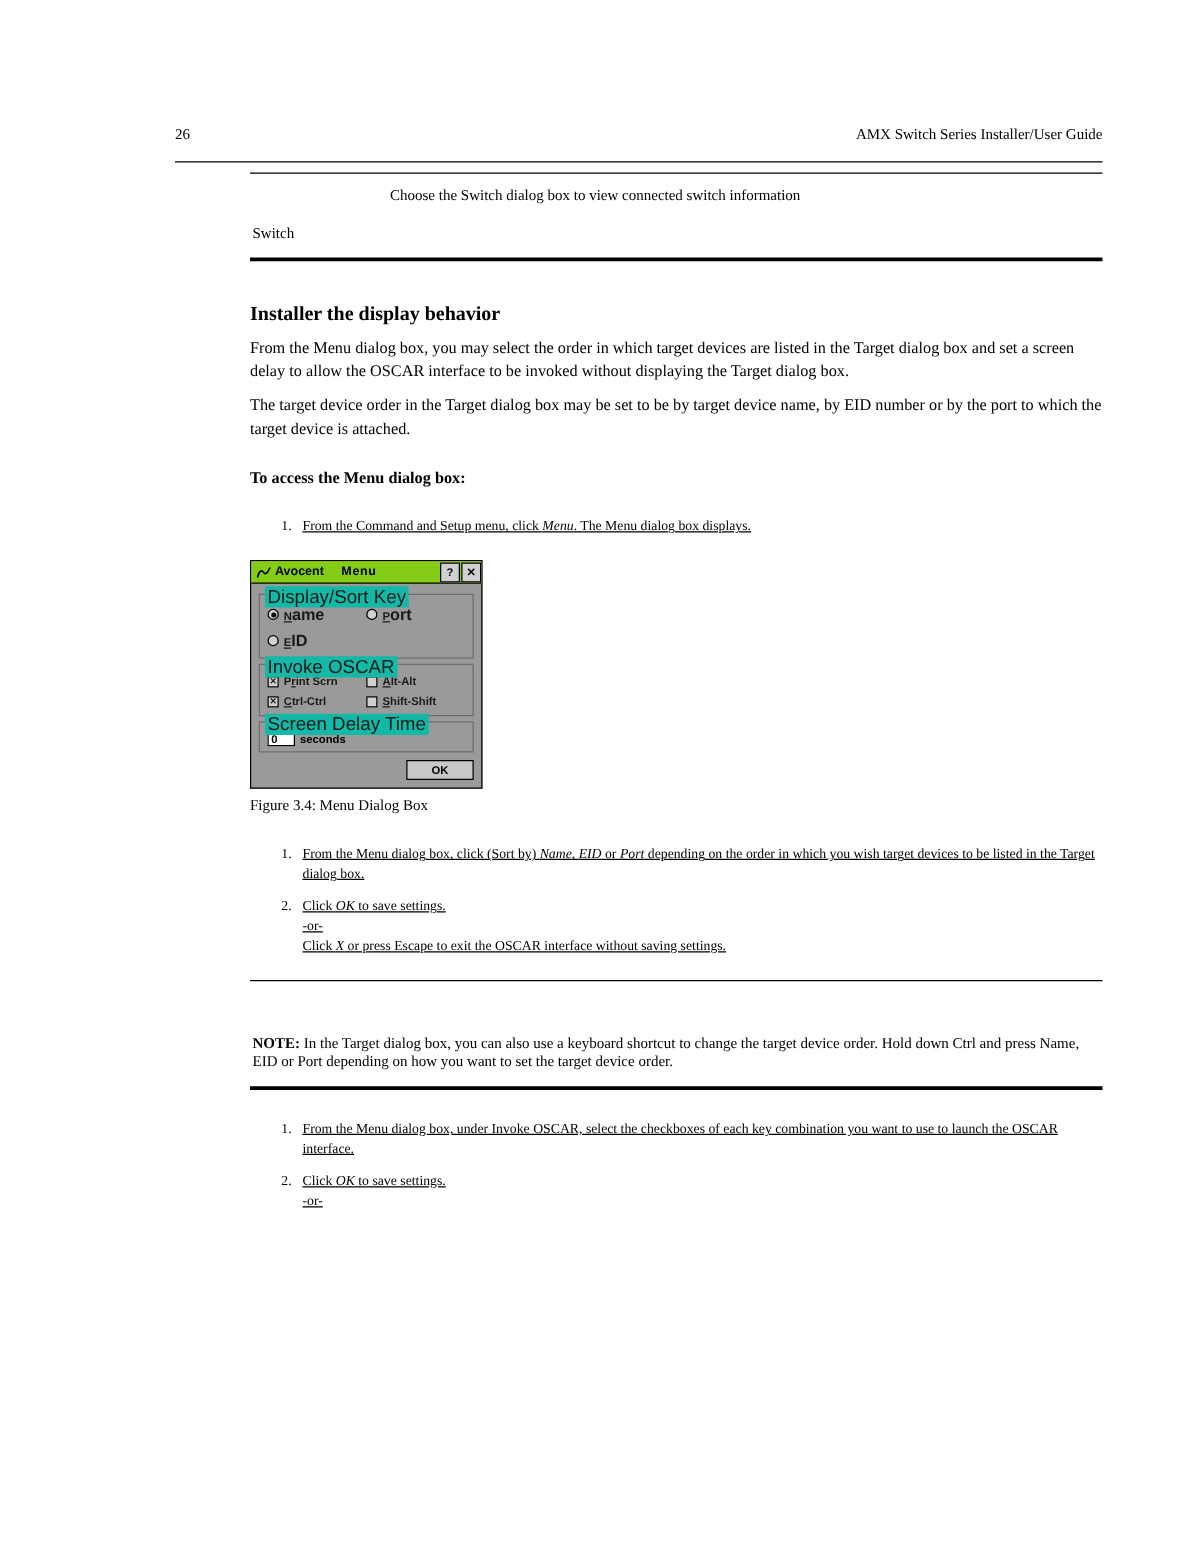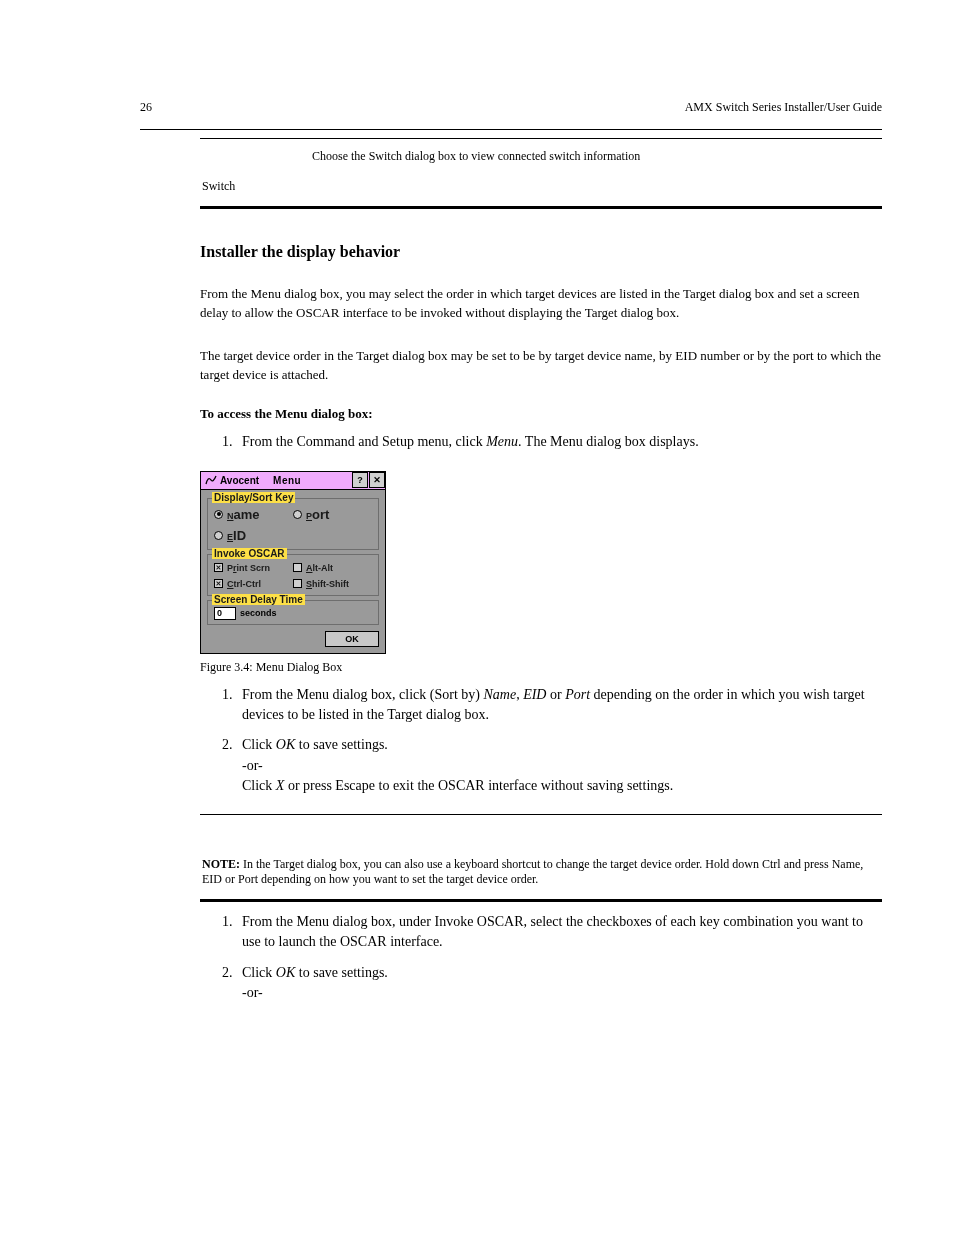--- a/index.html
+++ b/index.html
@@ -9,43 +9,43 @@
   .page-num { min-width: 40px; text-align: left; }
   .doc-title { text-align: right; }
   .hr-thin { border: none; border-top: 1px solid #000; margin: 6px 0; }
   .config-table { margin-top: 8px; margin-left: 60px; }
   .config-table .hr-thin { margin: 4px 0; }
   .config-table .hr-thick { border: none; border-top: 3px solid #000; margin: 6px 0; }
   .table-row { display: flex; font-size: 12px; padding: 6px 2px; }
   .cell-feature { width: 110px; margin-top: 30px; }
   .cell-purpose { flex: 1; }
   .section-heading { font-size: 16px; font-weight: bold; margin: 34px 0 6px 60px; }
-  .paragraph { font-size: 13px; line-height: 1.45; margin: 24px 0 0 60px; }
+  .paragraph { font-size: 13px; line-height: 1.45; margin: 8px 0 0 60px; }
   .procedure-heading { font-size: 13px; font-weight: bold; margin: 22px 0 0 60px; }
-  .step-list { list-style: decimal; margin: 10px 0 0 96px; font-size: 14px; line-height: 1.45; }
+  .step-list { list-style: decimal; margin: 24px 0 0 96px; font-size: 11px; line-height: 1.45; text-decoration: underline; }
   .step-list li { margin-bottom: 10px; padding-left: 6px; }
   .italic { font-style: italic; }
   .note-block { margin: 18px 0 0 60px; }
   .note-block .hr-thin { margin: 6px 0; }
   .note-block .hr-thick { border: none; border-top: 3px solid #000; margin: 6px 0; }
   .note-text { font-size: 12px; padding: 6px 2px; margin-top: 36px; }
   .figure-wrapper { margin: 18px 0 0 60px; }
   .figure-caption { font-size: 12px; font-weight: normal; margin-top: 6px; }
 
   
   .dialog { width: 186px; border: 1px solid #000; background: #9a9a9a; font-family: Tahoma, Verdana, sans-serif; font-size: 10px; color: #000; }
-  .dialog-titlebar { display: flex; align-items: center; height: 18px; background: #f0abfc; border-bottom: 1px solid #000; }
+  .dialog-titlebar { display: flex; align-items: center; height: 18px; background: #84cc16; border-bottom: 1px solid #000; }
   .brand { display: flex; align-items: center; gap: 3px; padding: 0 4px; font-weight: bold; }
   .brand-icon { width: 12px; height: 10px; display: inline-block; }
   .dialog-title { flex: 1; text-align: left; font-weight: bold; padding-left: 10px; letter-spacing: 0.5px; }
   .title-buttons { display: flex; }
   .title-btn { width: 16px; height: 16px; border: 1px solid #000; background: #d0d0d0; margin-left: 1px; display: flex; align-items: center; justify-content: center; font-size: 9px; font-weight: bold; }
   .dialog-body { padding: 4px 6px 6px 6px; }
   .fieldset { border: 1px solid #6e6e6e; margin: 4px 0; padding: 6px 6px 4px 6px; position: relative; }
-  .fieldset-legend { position: absolute; top: -7px; left: 4px; background: #fde047; padding: 0 2px; font-weight: bold; font-size: 10px; color: #1a1a1a; }
+  .fieldset-legend { position: absolute; top: -7px; left: 4px; background: #14b8a6; padding: 0 2px; font-weight: normal; font-size: 15px; color: #1a1a1a; }
   .radio-row { display: flex; align-items: center; gap: 4px; margin: 2px 0; font-size: 9px; font-weight: bold; color: #1a1a1a; }
   .radio-grid { display: grid; grid-template-columns: 1fr 1fr; row-gap: 2px; }
   .radio-dot { width: 9px; height: 9px; border-radius: 50%; border: 1px solid #000; background: #d0d0d0; display: inline-flex; align-items: center; justify-content: center; }
   .radio-dot.selected::after { content: ""; width: 4px; height: 4px; background: #000; border-radius: 50%; display: block; }
   .checkbox { width: 9px; height: 9px; border: 1px solid #000; background: #d0d0d0; display: inline-flex; align-items: center; justify-content: center; font-size: 8px; line-height: 1; }
   .checkbox.checked::after { content: "✕"; font-size: 7px; }
   .underline-first { text-decoration: underline; text-decoration-thickness: 1px; }
   .delay-row { display: flex; align-items: center; gap: 4px; font-size: 9px; font-weight: bold; }
   .delay-input { width: 22px; height: 13px; border: 1px solid #000; background: #fff; font-size: 9px; padding: 0 2px; display: inline-flex; align-items: center; }
   .dialog-footer { display: flex; justify-content: flex-end; padding: 2px 0 0 0; }

